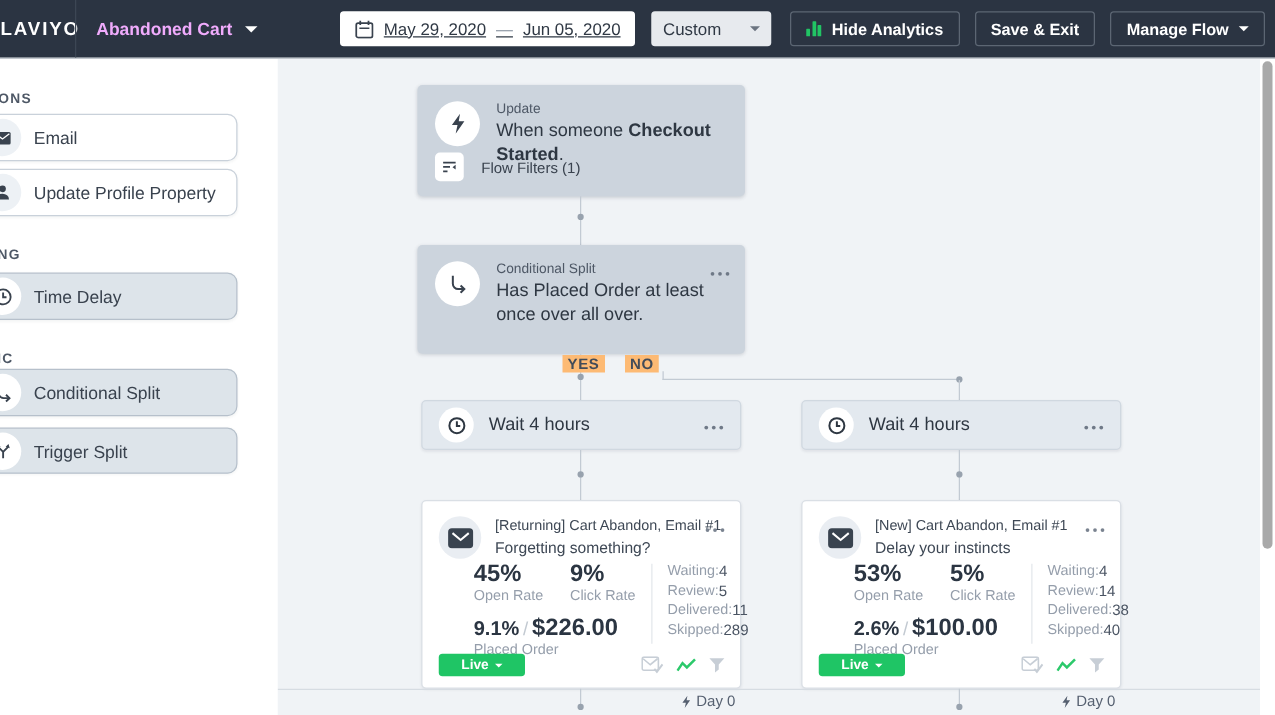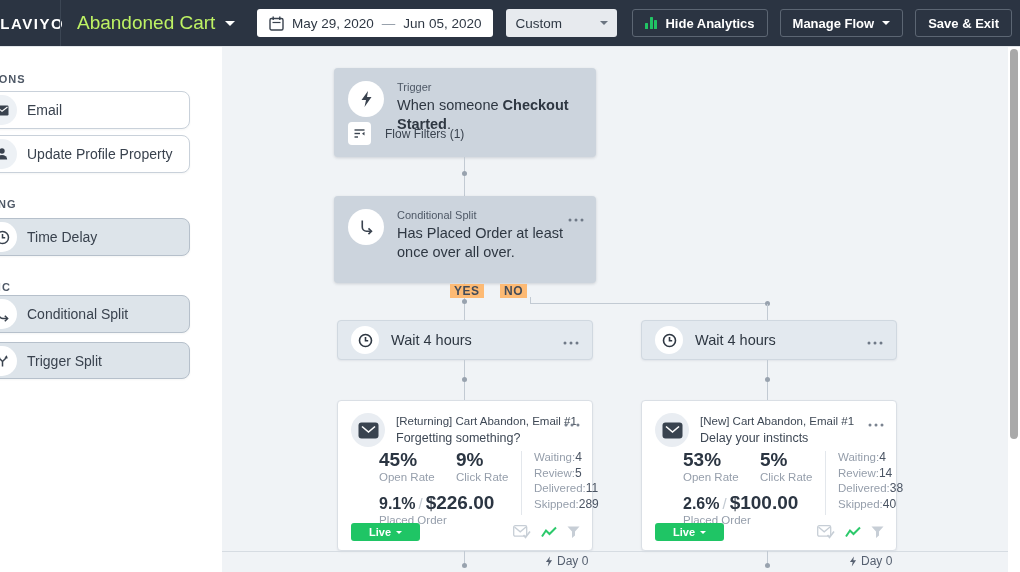--- a/index.html
+++ b/index.html
@@ -7,30 +7,30 @@
     font-family:"Liberation Sans","DejaVu Sans",sans-serif; }
 
   
   .topbar { position:absolute; left:0; top:0; width:1020px; height:47px;
     background:#2b3442; display:flex; align-items:center; padding-right:8px;
     border-bottom:1px solid #e3e7eb; z-index:30; }
   .logo { color:#fff; font-weight:700; font-size:15px; letter-spacing:1.5px;
     margin-left:-12px; width:72px; flex:none; }
   .tb-divider { width:1px; align-self:stretch; background:#3c4654; flex:none; }
   .flow-title { display:flex; align-items:center; gap:10px; margin-left:16px;
-    color:#bef264; font-size:19px; font-weight:400; cursor:pointer; }
+    color:#f0abfc; font-size:14px; font-weight:700; cursor:pointer; }
   .caret-down-white { width:0; height:0; border-left:5px solid transparent;
     border-right:5px solid transparent; border-top:5px solid #fff; }
   .caret-down-gray { width:0; height:0; border-left:4.5px solid transparent;
     border-right:4.5px solid transparent; border-top:4.5px solid #6b7480; }
   .date-box { margin-left:auto; height:28px; background:#fff; border-radius:3px;
     display:flex; align-items:center; gap:8px; padding:0 12px; font-size:13.5px;
-    color:#2f3844; font-weight:500; }
+    color:#2f3844; font-weight:500;text-decoration:underline; }
   .date-sep { color:#8b95a2; font-weight:400; }
-  .custom-select { margin-left:13px; height:28px; width:111px; background:#e7eaee;
+  .custom-select { margin-left:13px; height:28px; width:96px; background:#e7eaee;
     border-radius:3px; display:flex; align-items:center; padding:0 9px;
     font-size:13.5px; color:#2f3844; }
   .custom-select .caret-down-gray { margin-left:auto; }
   .tb-btn { height:28px; border:1px solid #5c6673; border-radius:3px; color:#fff;
     font-size:13px; font-weight:700; display:flex; align-items:center; gap:8px;
     padding:0 12px; background:transparent; cursor:pointer; }
   .tb-btn + .tb-btn { margin-left:12px; }
   .hide-analytics { margin-left:15px; }
   .bars-icon { display:flex; align-items:flex-end; gap:1.5px; height:12px; }
   .bars-icon i { display:block; width:3px; background:#21c464; border-radius:0.5px; }
@@ -159,25 +159,25 @@
 
   <button class="tb-btn hide-analytics">
     <span class="bars-icon">
         <i></i>
         <i></i>
         <i></i>
       </span>
     <span>Hide Analytics</span>
   </button>
   <button class="tb-btn">
+    <span>Save &amp; Exit</span>
+  </button>
+  <button class="tb-btn">
     <span>Manage Flow</span>
     <span class="caret-down-white" style="border-left-width:4px;border-right-width:4px;border-top-width:4px;"></span>
-  </button>
-  <button class="tb-btn">
-    <span>Save &amp; Exit</span>
   </button>
 </div>
 
 <div class="sidebar">
   <div class="side-header" style="top:26px; left:-31px;">ACTIONS</div>
 
   <div class="side-card" style="top:44px;">
     <span class="side-icon-circle">
       <svg width="14" height="11" viewBox="0 0 14 11">
         <rect x="0.5" y="0.5" width="13" height="10" rx="1.2" fill="#39424e"></rect>
@@ -236,21 +236,21 @@
 <div class="canvas">
 
   <div class="node-dark" style="left:112px; top:21px; width:262px; height:89px;">
     <div class="node-pad">
       <span class="node-circle">
         <svg width="13" height="16" viewBox="0 0 13 16">
           <polygon points="8,0 1.5,9 6,9 4.5,16 11.5,6 7,6" fill="#39424e"></polygon>
         </svg>
       </span>
       <div>
-        <div class="node-kind">Trigger</div>
+        <div class="node-kind">Update</div>
         <div class="node-text"><span>When someone </span><b>Checkout Started</b><span>.</span></div>
       </div>
     </div>
     <div class="filters-row">
       <span class="filters-sq">
         <svg width="13" height="13" viewBox="0 0 13 13">
           <line x1="1.5" y1="3" x2="11.5" y2="3" stroke="#39424e" stroke-width="1.4"></line>
           <line x1="1.5" y1="6.5" x2="7" y2="6.5" stroke="#39424e" stroke-width="1.4"></line>
           <line x1="1.5" y1="10" x2="5" y2="10" stroke="#39424e" stroke-width="1.4"></line>
           <polygon points="11.5,4.8 11.5,8.6 9,6.7" fill="#39424e"></polygon>

